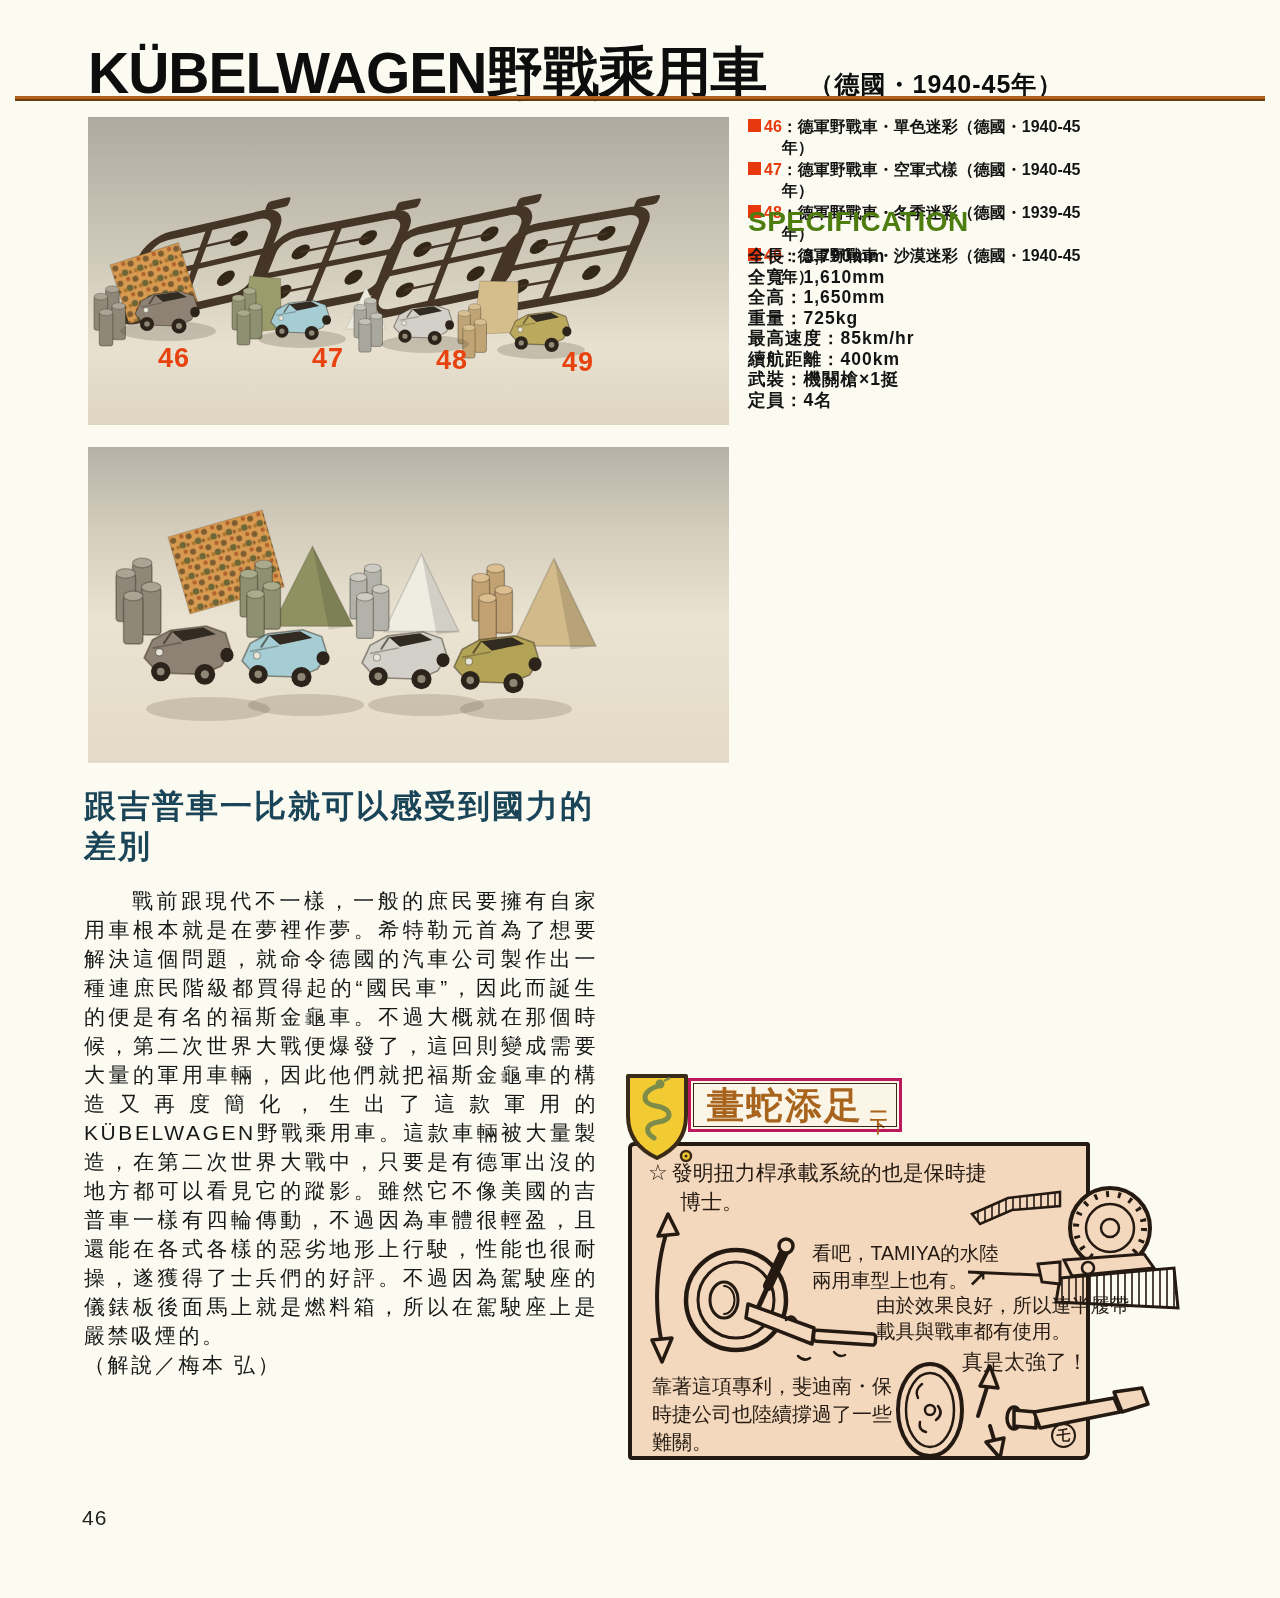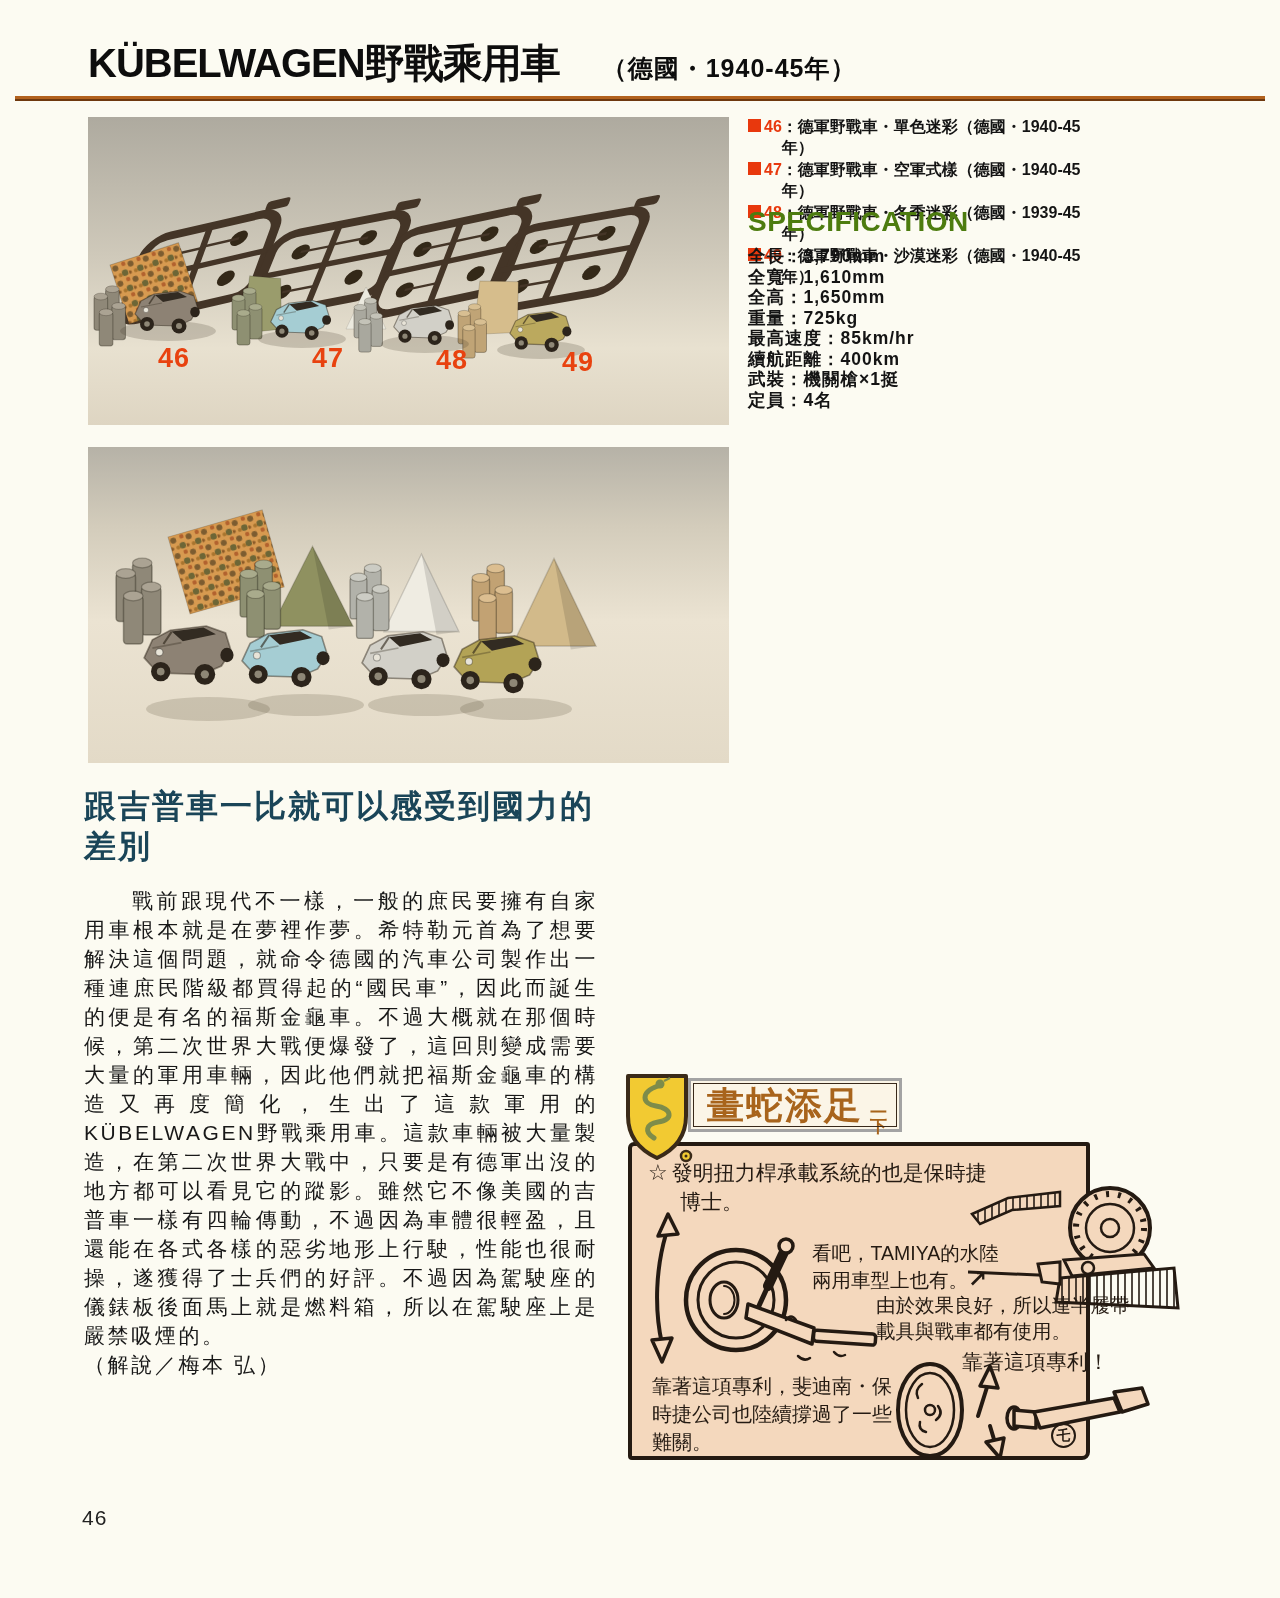--- a/index.html
+++ b/index.html
@@ -2,21 +2,21 @@
 <html><head>
 <meta charset="utf-8">
 <style>
   * { margin:0; padding:0; box-sizing:border-box; }
   html,body { background:#e8e6da; }
   body { font-family:"Liberation Sans","DejaVu Sans",sans-serif; }
   .page { position:relative; width:1280px; height:1598px; background:#fcfbf2; overflow:hidden; }
 
   
   .hdr { position:absolute; left:88px; top:36px; display:flex; align-items:baseline; }
-  .t-main { font-size:40px; font-weight:800; letter-spacing:-1px; color:#0d0d0d; }
+  .t-main { font-size:57px; font-weight:800; letter-spacing:-1px; color:#0d0d0d; }
   .t-sub  { font-size:25px; font-weight:800; letter-spacing:1px; color:#0d0d0d; margin-left:42px; }
   .rule { position:absolute; left:15px; top:96px; width:1250px; height:5px;
           background:#b2621e; border-bottom:2px solid #6e380e; }
 
   
   figure.photo { position:absolute; overflow:hidden; }
   figure.photo svg { display:block; }
   .photo1 { left:88px; top:117px; width:641px; height:308px; }
   .photo2 { left:88px; top:447px; width:641px; height:316px; }
   .pnum { position:absolute; font-size:27px; font-weight:700; color:#e8420f; letter-spacing:1px; }
@@ -38,21 +38,21 @@
   .article { position:absolute; left:84px; top:786px; width:514px; }
   .article h3 { font-size:32px; font-weight:600; letter-spacing:2px; color:#1a4558; line-height:40px; }
   .article .body { margin-top:20px; font-size:21px; line-height:29px; letter-spacing:2.6px;
                    text-align:justify; text-indent:48px; color:#181818; }
   .article .credit { font-size:21px; line-height:29px; letter-spacing:2.6px; color:#181818; }
 
   
   .badge { position:absolute; left:620px; top:1068px; display:flex; align-items:flex-start; }
   .badge svg { position:relative; z-index:2; }
   .badge-box { margin-left:-8px; margin-top:10px; height:54px; background:#fbf5e7;
-               border:3px solid #a3a3a3; display:flex; align-items:center;
+               border:3px solid #be185d; display:flex; align-items:center;
                padding:0 12px 0 16px; position:relative; }
   .badge-box::after { content:""; position:absolute; inset:2px; border:1px solid #39291a; pointer-events:none; }
   .badge-title { font-size:37px; font-weight:900; color:#a8641c; letter-spacing:2px; line-height:1; }
   .badge-suffix { writing-mode:vertical-rl; text-orientation:upright; font-size:17px; font-weight:800;
                   color:#a8641c; margin-left:7px; line-height:1; letter-spacing:2px; }
 
   
   .comic { position:absolute; left:628px; top:1142px; width:462px; height:318px;
            background:#f4d8bd; border:4px solid #241a12; border-radius:6px 3px 8px 4px; }
   .comic .note { position:absolute; color:#241a12; font-weight:500; }
@@ -315,21 +315,21 @@
       <circle cx="120" cy="92" r="6" fill="none" stroke="#241a12" stroke-width="2.5"></circle>
       <polygon points="92,102 206,92 210,132 88,126" fill="url(#hv)" stroke="#241a12" stroke-width="3"></polygon>
       <line x1="0" y1="96" x2="92" y2="100" stroke="#241a12" stroke-width="3"></line>
       <polygon points="70,88 92,86 92,108 74,106" fill="#f4d8bd" stroke="#241a12" stroke-width="3"></polygon>
     </svg>
 
     <div class="note n2">
       <span>看吧，TAMIYA的水陸兩用車型上也有。</span><span class="arr">↗</span>
     </div>
     <div class="note n3">由於效果良好，所以連半履帶載具與戰車都有使用。</div>
-    <div class="note n4">靠著這項專利！</div>
+    <div class="note n4">真是太強了！</div>
     <div class="note n5">靠著這項專利，斐迪南・保時捷公司也陸續撐過了一些難關。</div>
 
     <svg class="d3" width="300" height="106" viewBox="0 0 300 106">
       <ellipse cx="52" cy="54" rx="32" ry="46" fill="#f4d8bd" stroke="#241a12" stroke-width="4"></ellipse>
       <ellipse cx="52" cy="54" rx="24" ry="37" fill="none" stroke="#241a12" stroke-width="2.5"></ellipse>
       <path class="cln" d="M44,28 q-8,6 -4,14" stroke-width="2.5"></path>
       <path class="cln" d="M60,50 q6,8 -2,14" stroke-width="2.5"></path>
       <path class="cln" d="M42,66 q-2,8 6,10" stroke-width="2.5"></path>
       <circle class="cln" cx="52" cy="54" r="5" stroke-width="2.5"></circle>
       <path class="cln" d="M100,60 L110,28" stroke-width="4"></path>

